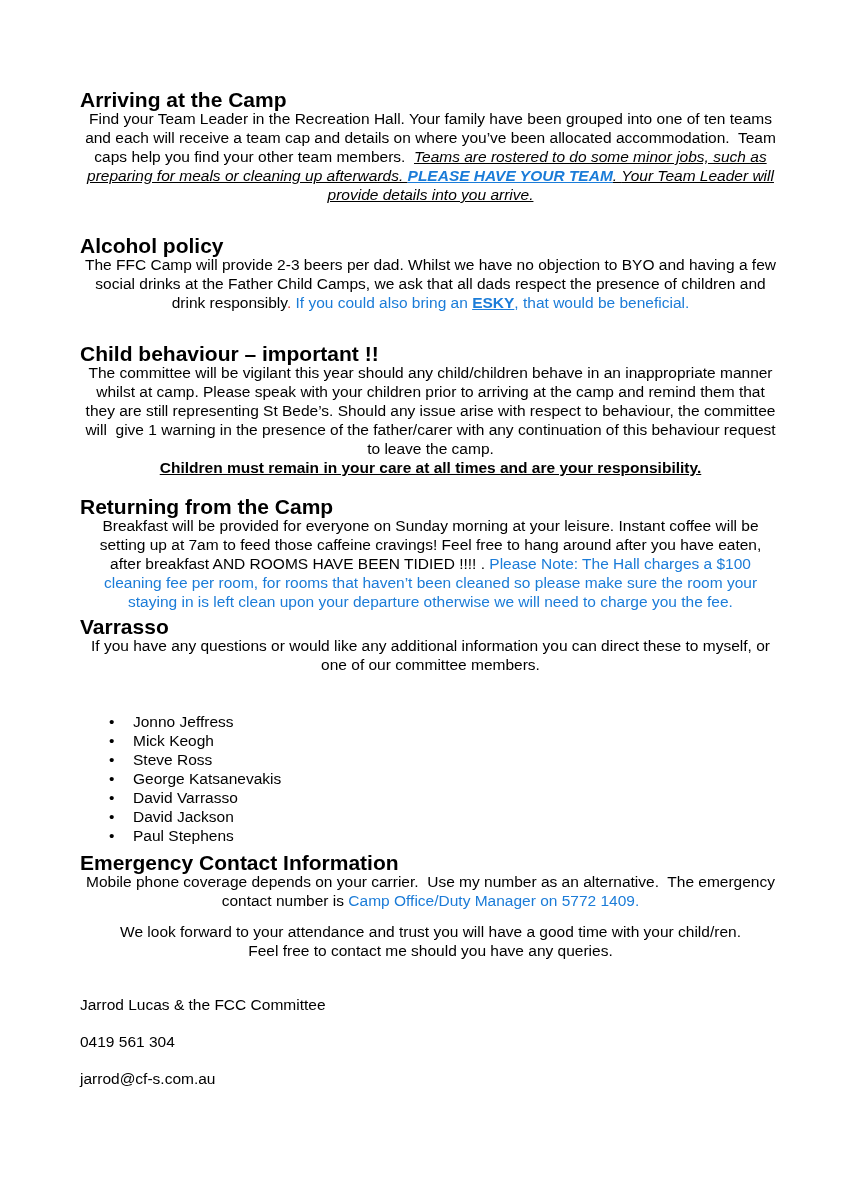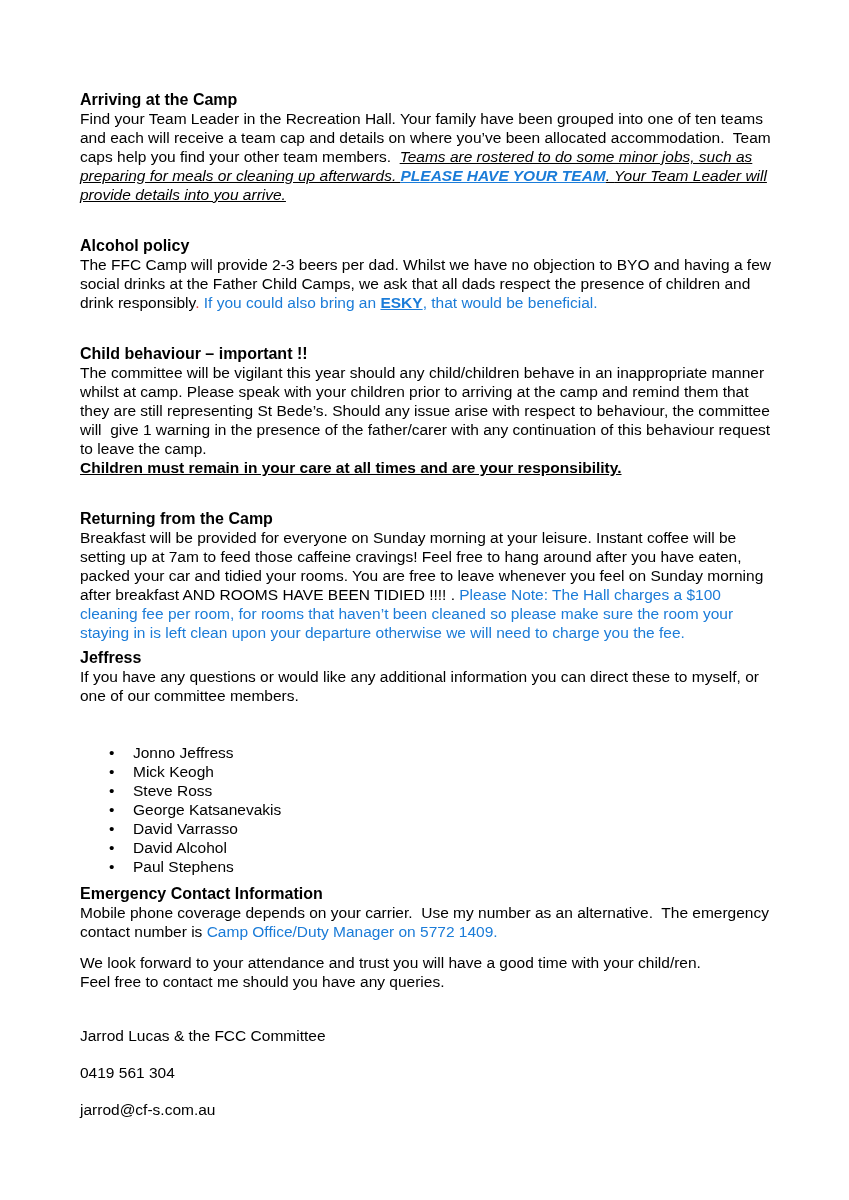--- a/index.html
+++ b/index.html
@@ -12,35 +12,35 @@
     box-sizing: border-box;
     padding: 90px 68px 0 80px;
     font-family: "Liberation Sans", sans-serif;
     font-size: 15.5px;
     line-height: 19px;
     color: #000000;
   }
   .sec { margin: 0; }
   .h {
     margin: 0;
-    font-size: 16px;
+    font-size: 21px;
     line-height: 19px;
     font-weight: bold;
   }
   .para { margin: 0; }
-  .line { white-space: pre; height: 19px; }
+  .line { white-space: pre; height: 19px; text-align: center; }
   .b { font-weight: bold; text-decoration: underline; }
   .i { font-style: italic; }
   .u { text-decoration: underline; }
   .c-blue { color: var(--blue, #1b7cd8); }
   .c-red { color: var(--red, #ea3323); }
 
   #block-alcohol   { margin-top: 32px; }
   #block-behaviour { margin-top: 32px; }
-  #block-returning { margin-top: 32px; }
+  #block-returning { margin-top: 20px; }
   #block-questions { margin-top: 6px; }
   #block-committee { margin-top: 38px; }
   #block-emergency { margin-top: 8px; }
   #block-closing   { margin-top: 12px; }
   #block-signature { margin-top: 35px; }
 
   ul.committee {
     margin: 0;
     padding: 0;
     list-style: none;
@@ -92,42 +92,41 @@
         <div class="line"><span>to leave the camp.</span></div>
         <div class="line"><span class="b u">Children must remain in your care at all times and are your responsibility.</span></div>
       </div>
   </section>
 
   <section class="sec" id="block-returning">
     <h2 class="h">Returning from the Camp</h2>
     <div class="para">
         <div class="line"><span>Breakfast will be provided for everyone on Sunday morning at your leisure. Instant coffee will be</span></div>
         <div class="line"><span>setting up at 7am to feed those caffeine cravings! Feel free to hang around after you have eaten,</span></div>
-        <div class="line"><span>packed your car and tidied your rooms. You are free to leave whenever you feel on Sunday morning</span></div>
         <div class="line"><span>after breakfast AND ROOMS HAVE BEEN TIDIED !!!! . </span><span class="c-blue">Please Note: The Hall charges a $100</span></div>
         <div class="line"><span class="c-blue">cleaning fee per room, for rooms that haven’t been cleaned so please make sure the room your</span></div>
         <div class="line"><span class="c-blue">staying in is left clean upon your departure otherwise we will need to charge you the fee.</span></div>
       </div>
   </section>
 
   <section class="sec" id="block-questions">
-    <h2 class="h">Jeffress</h2>
+    <h2 class="h">Varrasso</h2>
     <div class="para">
         <div class="line"><span>If you have any questions or would like any additional information you can direct these to myself, or</span></div>
         <div class="line"><span>one of our committee members.</span></div>
       </div>
   </section>
 
   <ul class="committee" id="block-committee">
       <li><span class="bullet">•</span><span>Jonno Jeffress</span></li>
       <li><span class="bullet">•</span><span>Mick Keogh</span></li>
       <li><span class="bullet">•</span><span>Steve Ross</span></li>
       <li><span class="bullet">•</span><span>George Katsanevakis</span></li>
       <li><span class="bullet">•</span><span>David Varrasso</span></li>
-      <li><span class="bullet">•</span><span>David Alcohol</span></li>
+      <li><span class="bullet">•</span><span>David Jackson</span></li>
       <li><span class="bullet">•</span><span>Paul Stephens</span></li>
     </ul>
 
   <section class="sec" id="block-emergency">
     <h2 class="h">Emergency Contact Information</h2>
     <div class="para">
         <div class="line"><span>Mobile phone coverage depends on your carrier.  Use my number as an alternative.  The emergency</span></div>
         <div class="line"><span>contact number is </span><span class="c-blue">Camp Office/Duty Manager on 5772 1409.</span></div>
       </div>
   </section>

